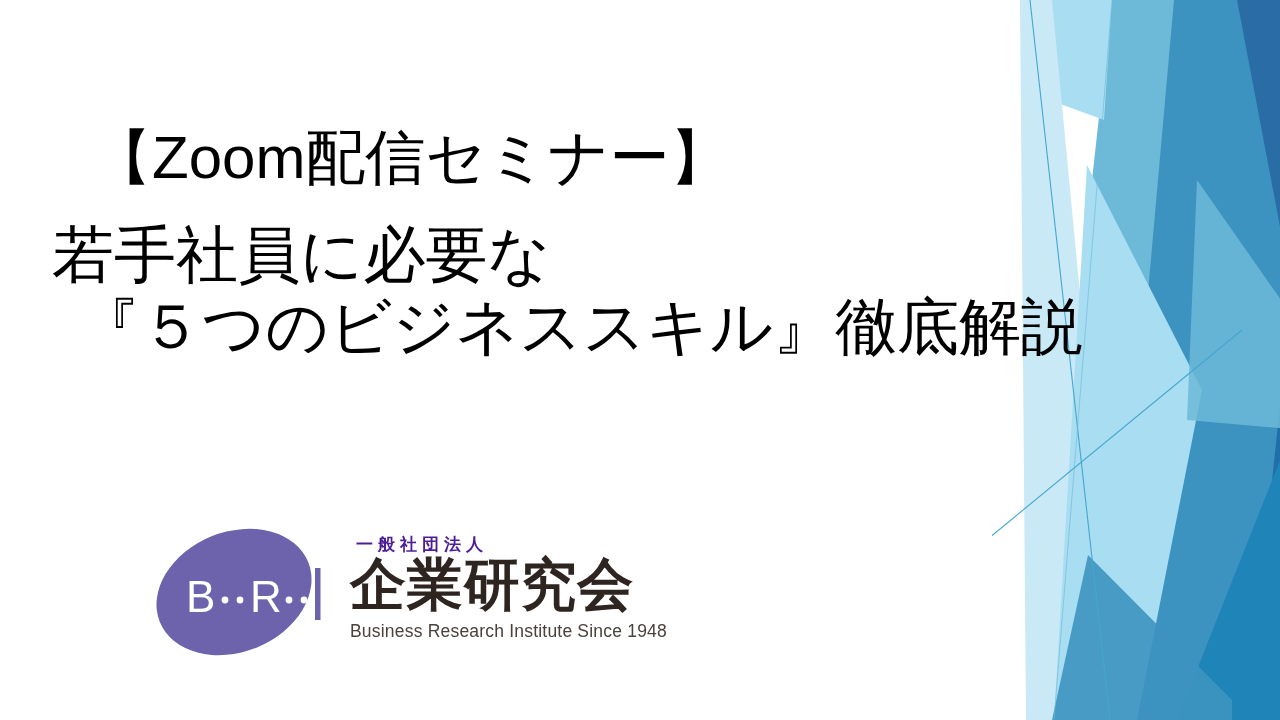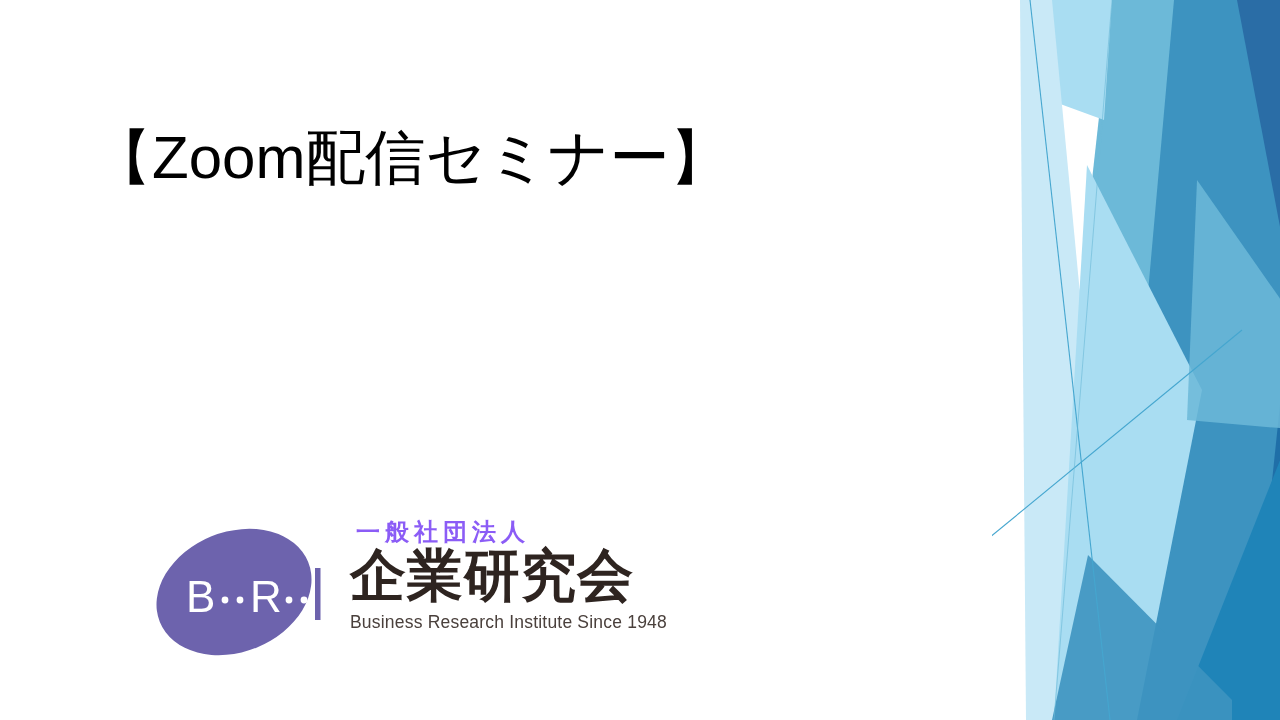--- a/index.html
+++ b/index.html
@@ -75,27 +75,28 @@
   }
   .logo-mark svg { display: block; width: 100%; height: 100%; }
 
   .logo-text {
     position: absolute;
     left: 198px;
     top: 4px;
     width: 372px;
   }
   .logo-kana {
-    font-size: 24px;
+    font-size: 17px;
     font-weight: 700;
-    color: #8b5cf6;
+    color: #4c1d95;
     letter-spacing: 5px;
     line-height: 1;
     padding-left: 6px;
     white-space: nowrap;
+    margin-top: 16px;
   }
   .logo-name {
     font-size: 57px;
     font-weight: 900;
     color: #2e2420;
     letter-spacing: 1px;
     line-height: 1.12;
     white-space: nowrap;
     transform: scaleX(0.98);
     transform-origin: left center;
@@ -139,20 +140,22 @@
       <polygon points="96,555 240,700 240,720 60,720" fill="#3d93c0" opacity="0.9"></polygon>
 
       <line x1="38" y1="0" x2="118" y2="720" stroke="#45a6cf" stroke-width="1.1" fill="none"></line>
       <line x1="-200" y1="700" x2="250" y2="330" stroke="#45a6cf" stroke-width="1.1" fill="none"></line>
       <line x1="120" y1="0" x2="62" y2="720" stroke="#6cb9d8" stroke-width="0.8" fill="none" opacity="0.8"></line>
     </svg>
   </div>
 
   <div class="title-block">
     <div class="title-line line-1">【Zoom配信セミナー】</div>
+    <div class="title-line line-2">若手社員に必要な</div>
+    <div class="title-line line-3">『５つのビジネススキル』徹底解説</div>
   </div>
 
   <div class="logo">
 
     <div class="logo-mark">
       <svg viewBox="0 0 190 152" aria-hidden="true">
         <ellipse cx="82" cy="76" rx="80" ry="60" fill="#6d63ad" transform="rotate(-22 82 76)"></ellipse>
         <g fill="#ffffff" font-family="'Liberation Sans', sans-serif" font-size="44" font-weight="400">
           <text x="34" y="96">B</text>
           <circle cx="73" cy="84" r="3.4"></circle>

